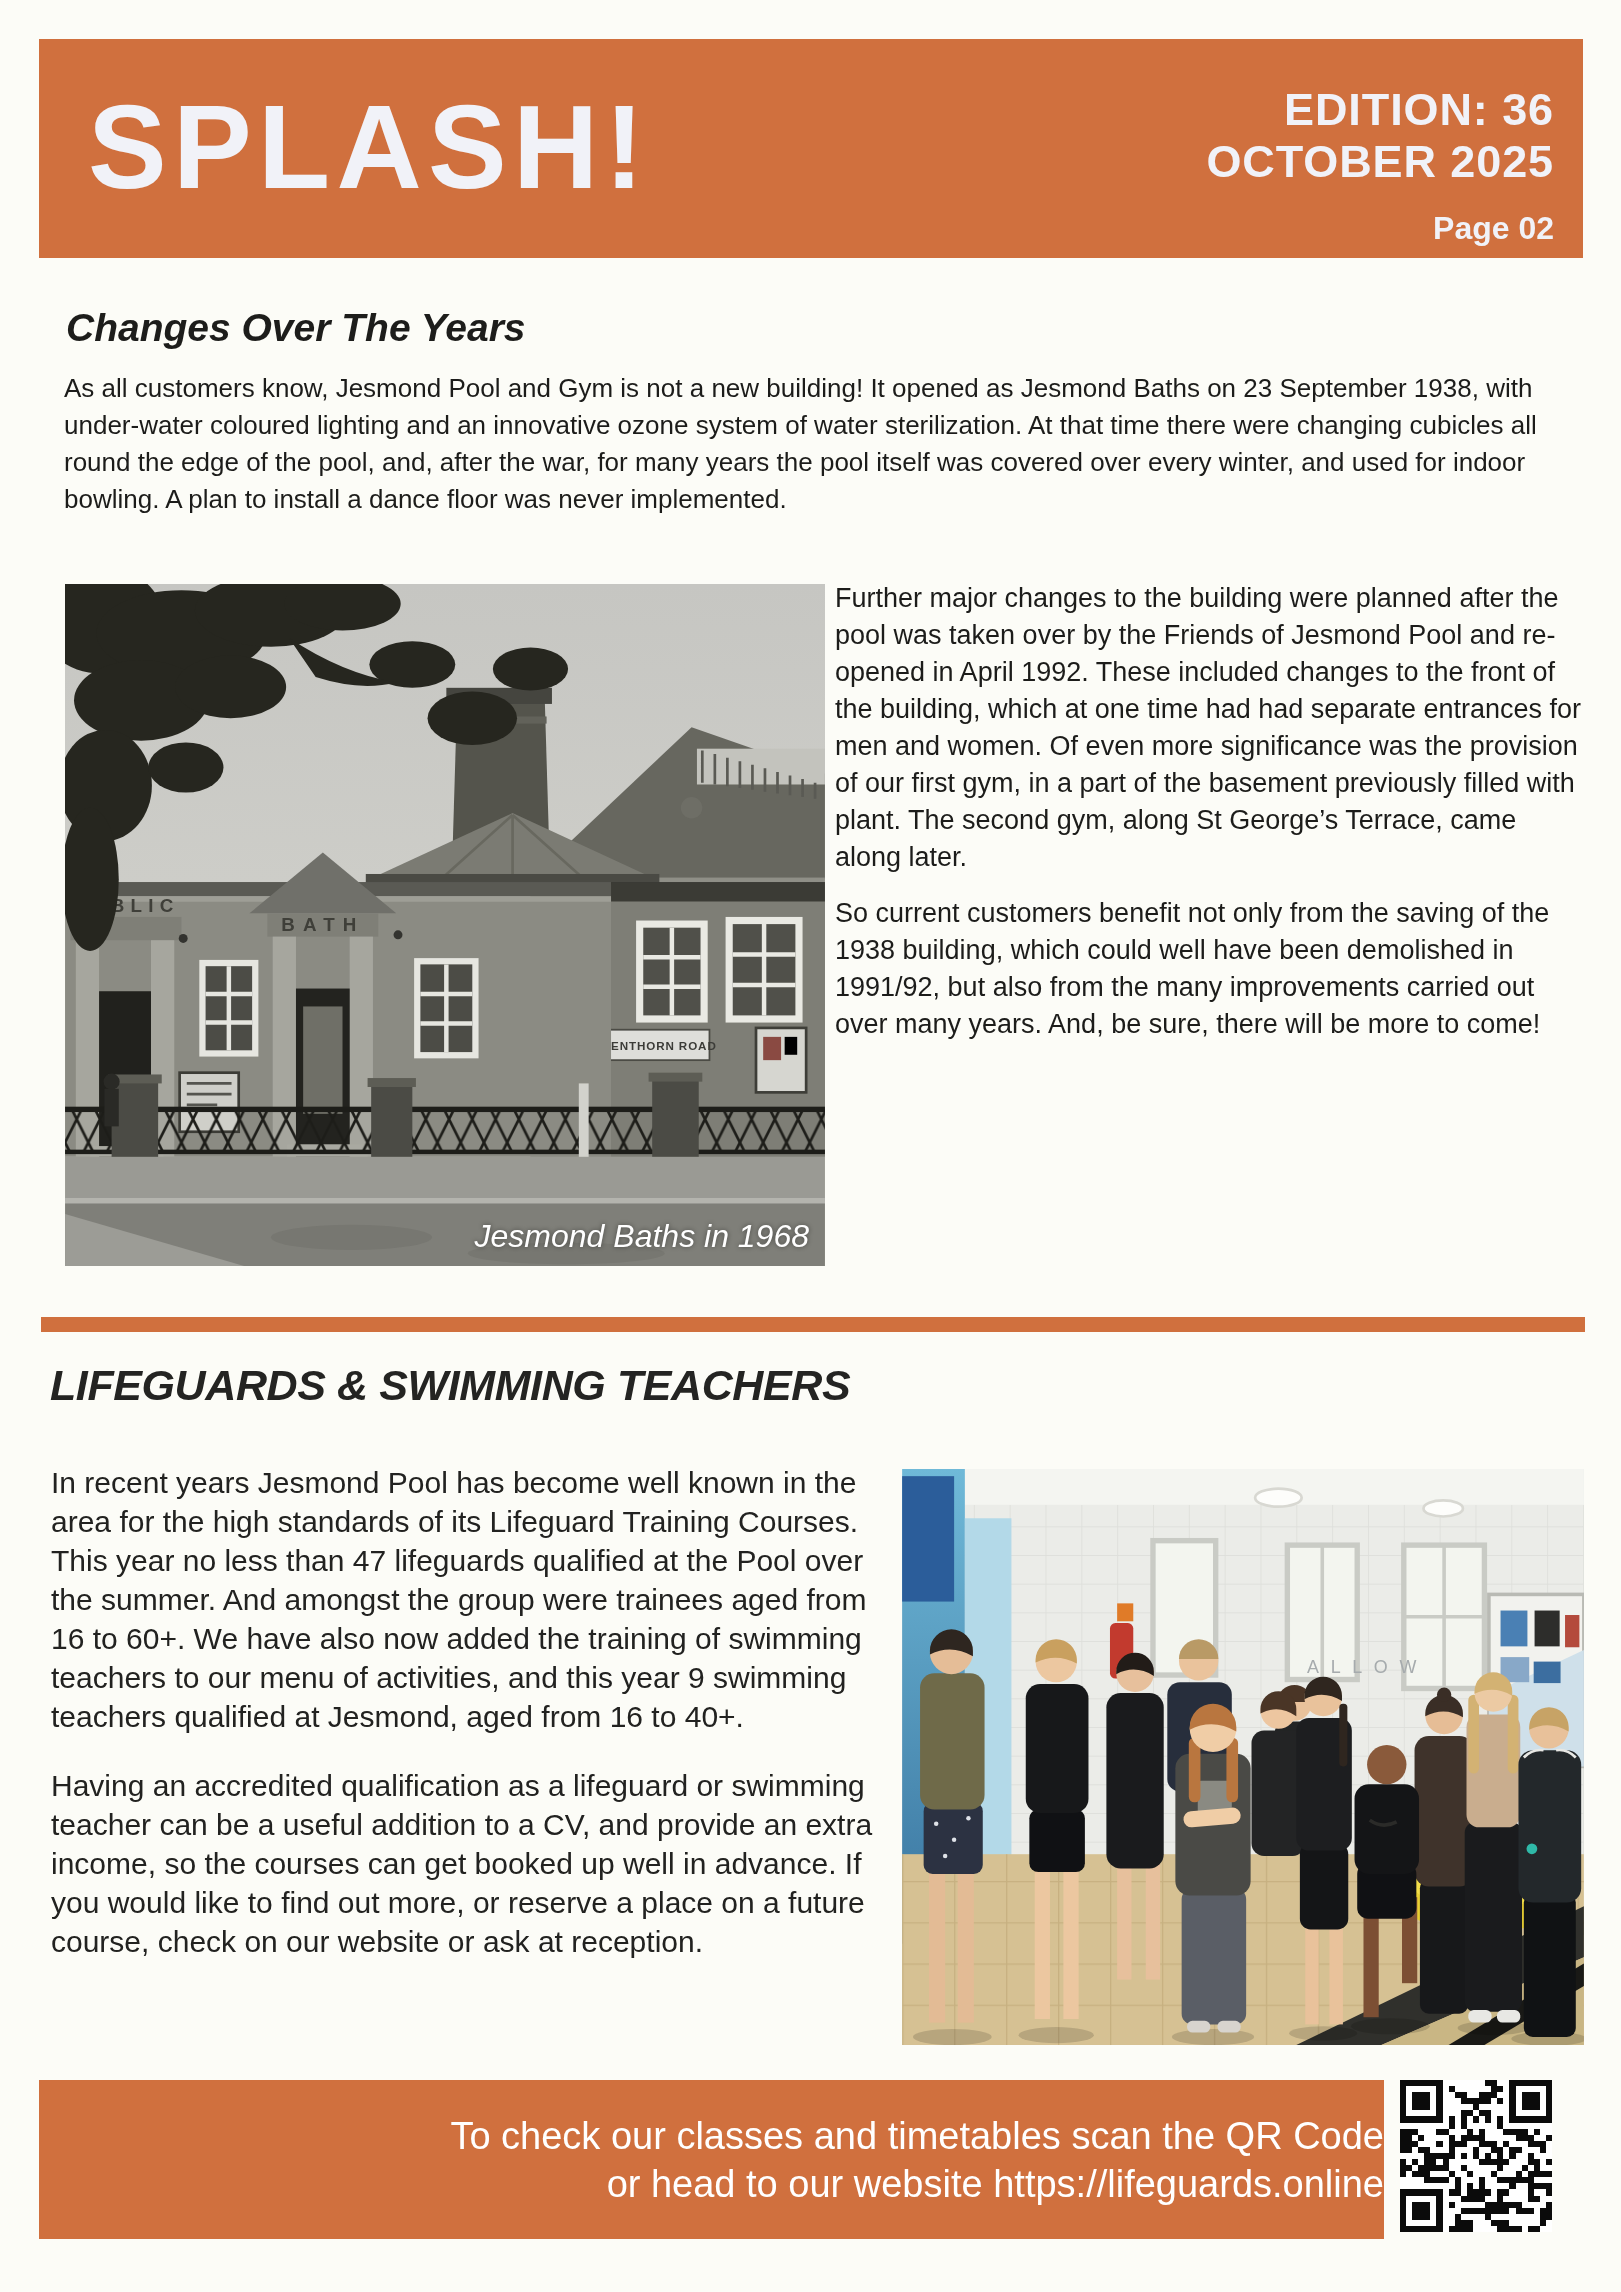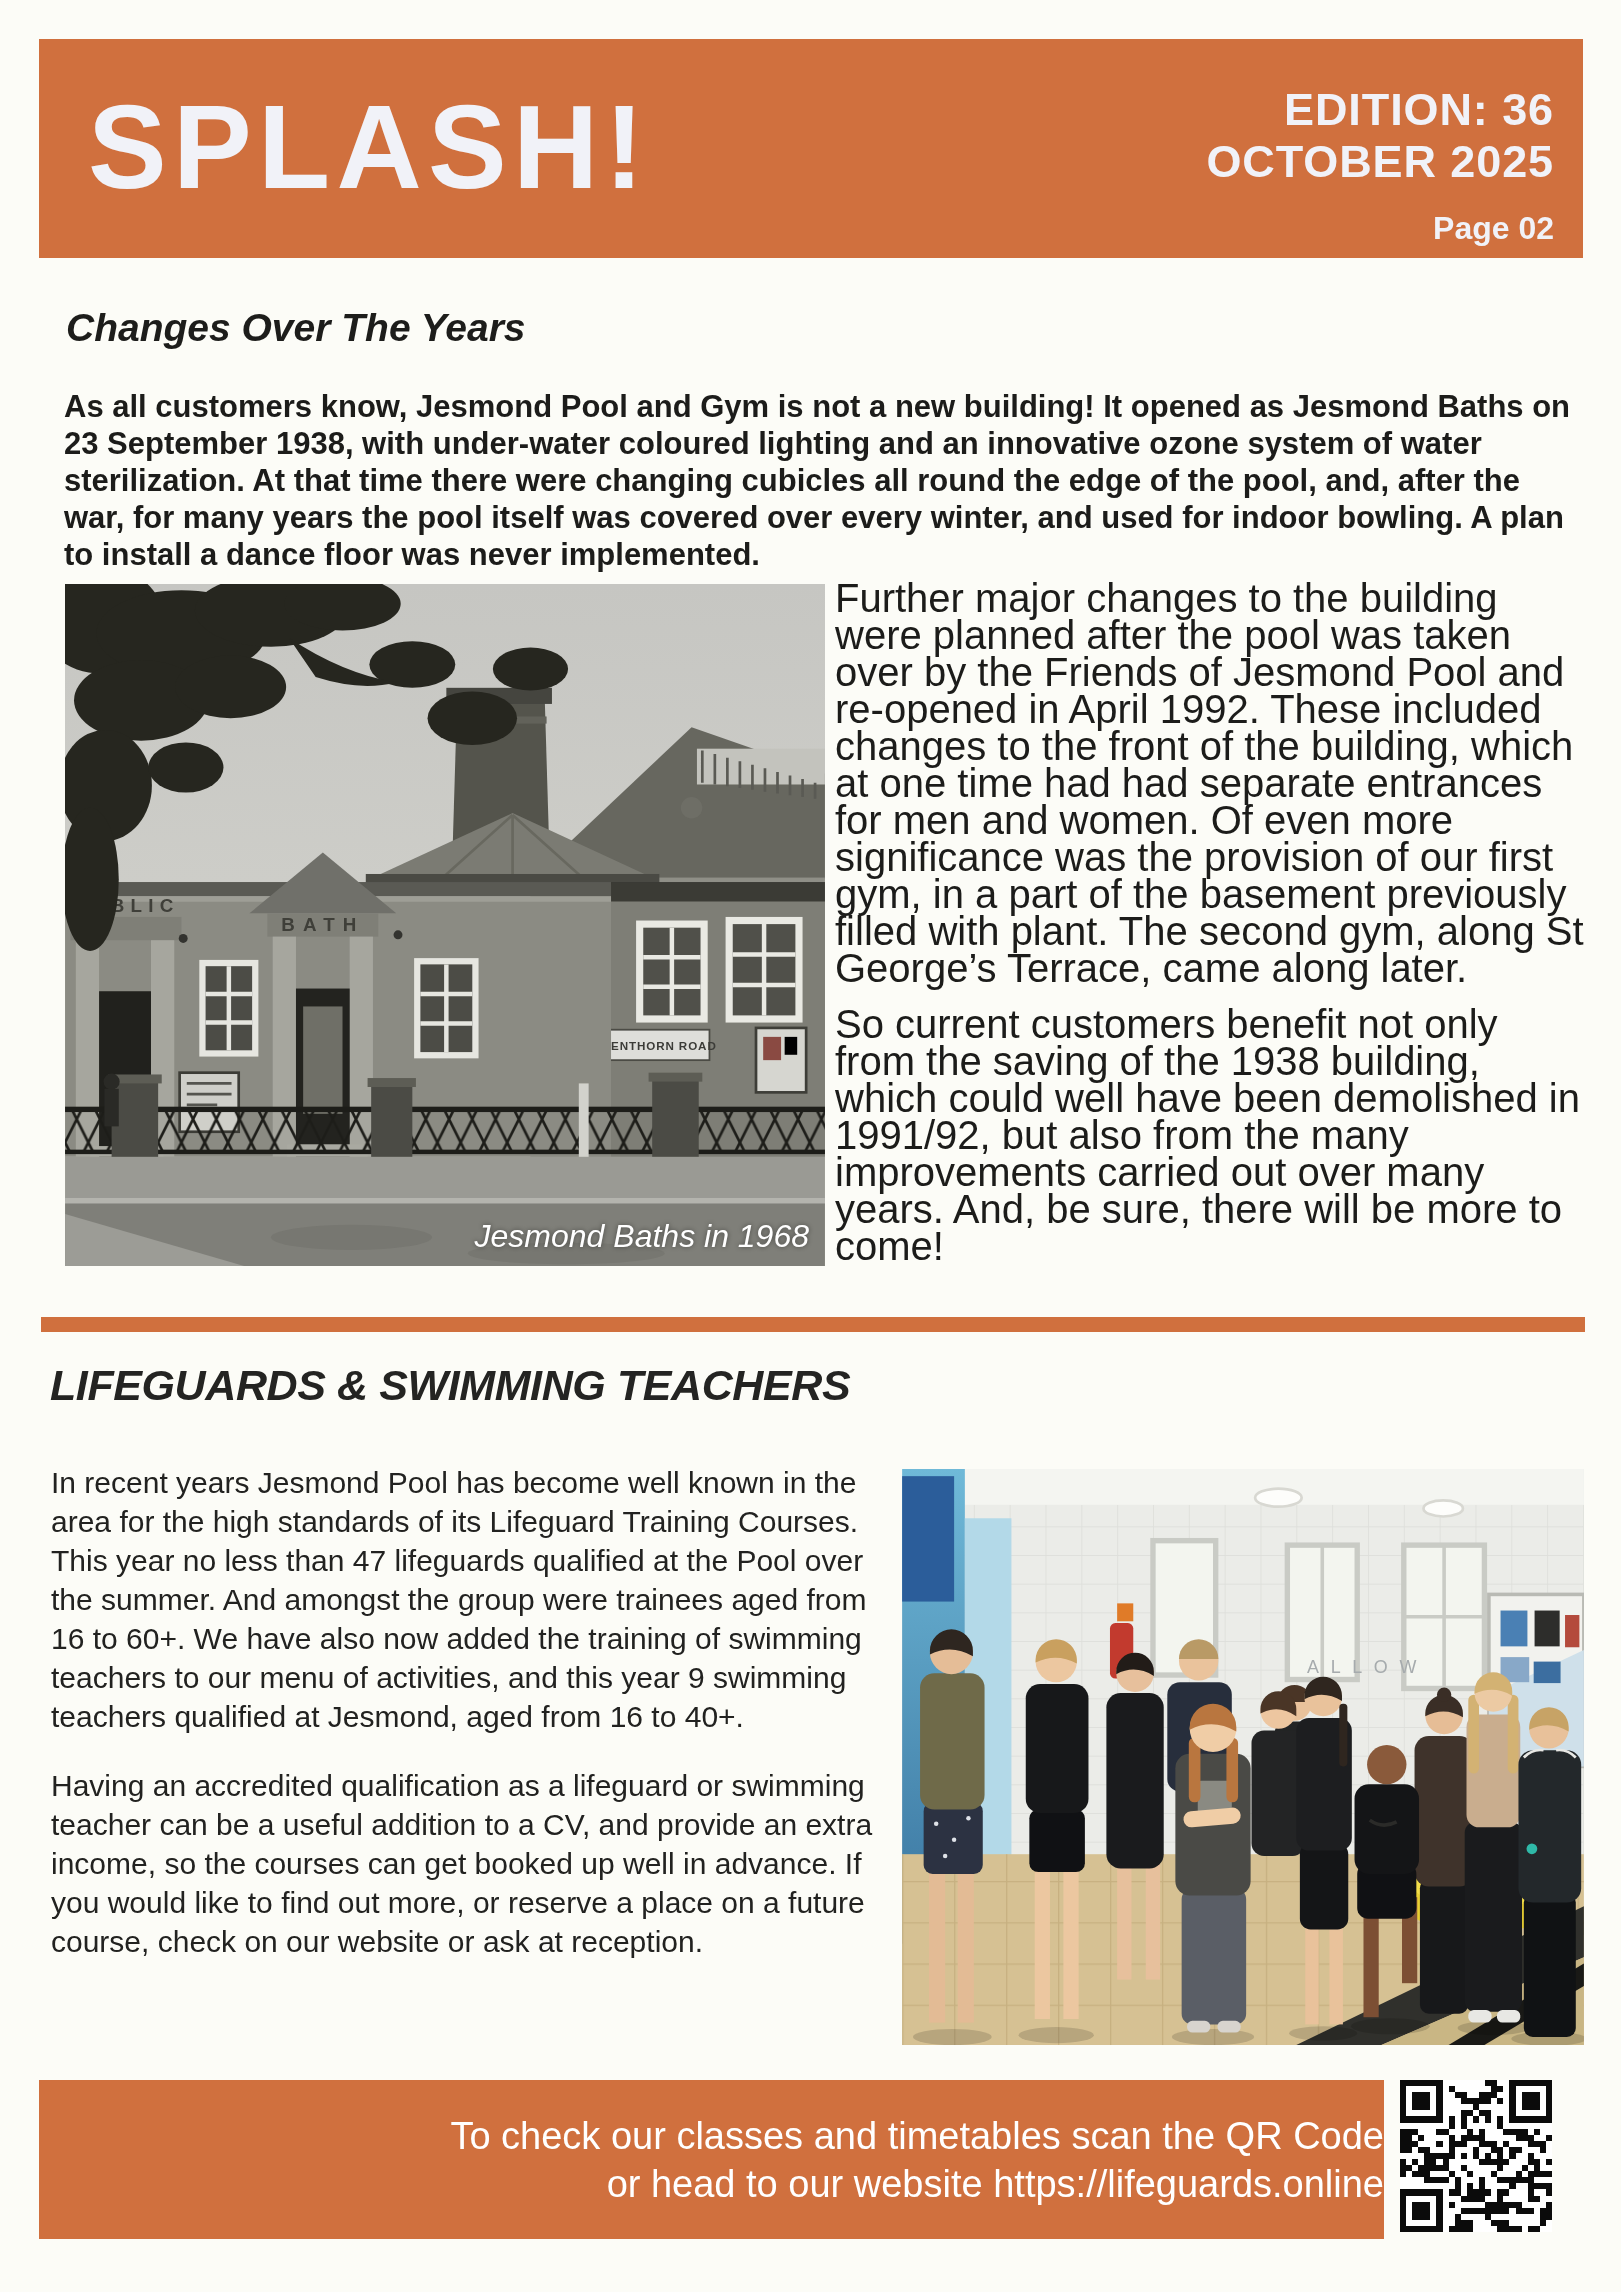--- a/index.html
+++ b/index.html
@@ -13,28 +13,28 @@
   .masthead { position:absolute; left:39px; top:39px; width:1544px; height:219px; background:#D0703E; }
   .m-title {
     position:absolute; left:49px; top:49px;
     font-size:118px; line-height:118px; font-weight:bold; letter-spacing:6.3px; color:#F1F2F8;
   }
   .m-right { position:absolute; right:29px; top:45px; text-align:right; color:#F1F2F8; font-weight:bold; }
   .m-ed, .m-date { font-size:45px; line-height:52px; letter-spacing:0.9px; }
   .m-page { font-size:32px; line-height:36px; margin-top:22px; }
   
   .h-article1 { position:absolute; left:66px; top:306px; font-size:39px; font-weight:bold; font-style:italic; color:#1d1d1b; }
-  .intro { position:absolute; left:64px; top:388px; width:1515px; font-size:31px; line-height:37px;font-weight:bold; }
+  .intro { position:absolute; left:64px; top:370px; width:1515px; font-size:26px; line-height:37px; }
   .photo-baths { position:absolute; left:65px; top:584px; width:760px; height:682px; background:#cbcbc7; }
   .photo-baths svg { display:block; width:100%; height:100%; }
   .photo-caption {
     position:absolute; right:16px; bottom:10.7px; color:#ffffff;
     font-style:italic; font-size:32px; text-shadow:0 0 5.4px rgba(0,0,0,.45);
   }
-  .colr { position:absolute; left:835px; top:580px; width:751px; font-size:40px; line-height:37px; }
+  .colr { position:absolute; left:835px; top:580px; width:751px; font-size:27px; line-height:37px; }
   .colr p + p { margin-top:19px; }
   
   .divider { position:absolute; left:41px; top:1317px; width:1544px; height:15px; background:#D0703E; }
   
   .h-article2 { position:absolute; left:50px; top:1361px; font-size:43px; font-weight:bold; font-style:italic; letter-spacing:-0.4px; color:#242422; }
   .coll2 { position:absolute; left:51px; top:1463px; width:844px; font-size:30px; line-height:39px; color:#222220; }
   .coll2 p + p { margin-top:30px; }
   .photo-group { position:absolute; left:902px; top:1469px; width:682px; height:576px; background:#ebece8; }
   .photo-group svg { display:block; width:100%; height:100%; }
   

